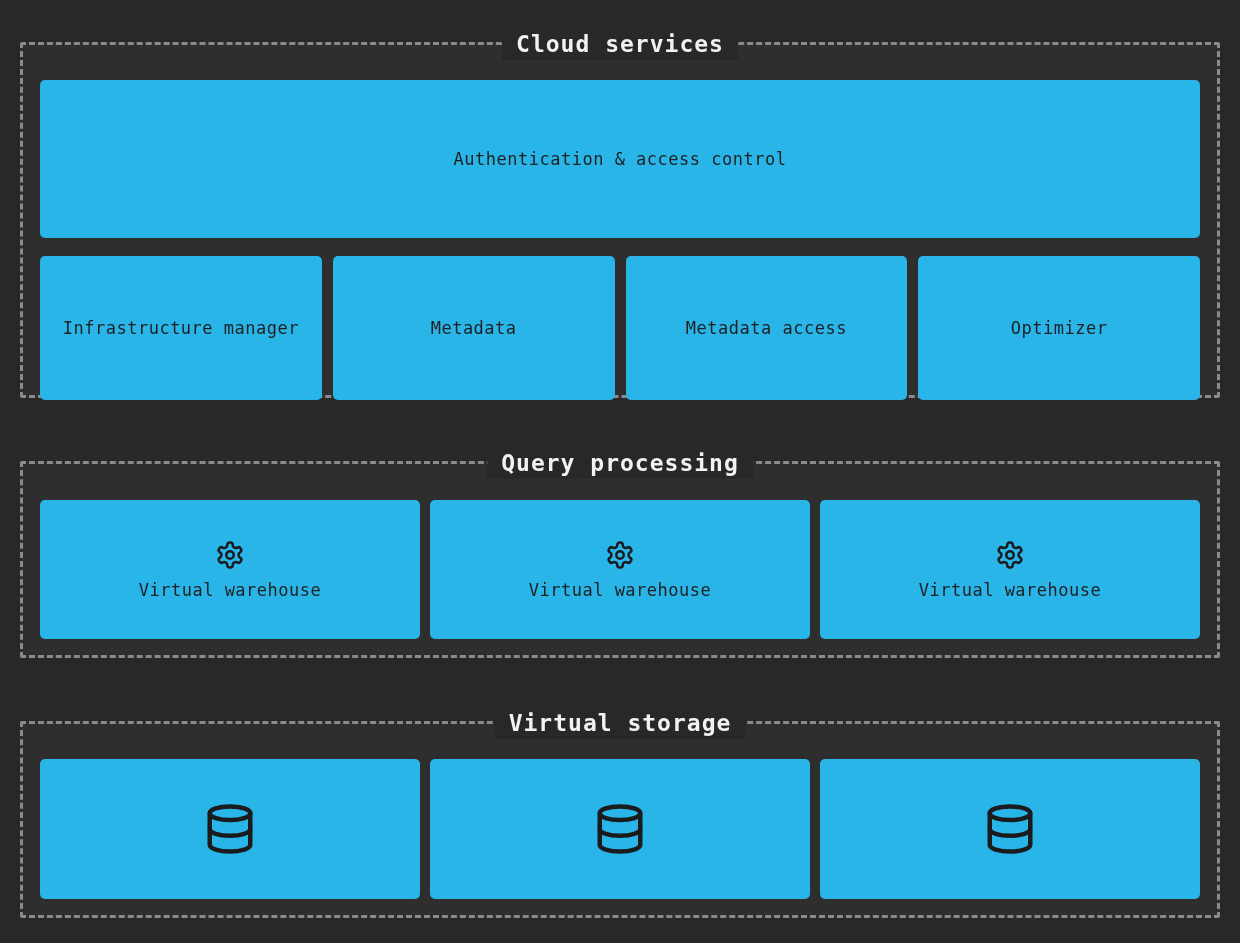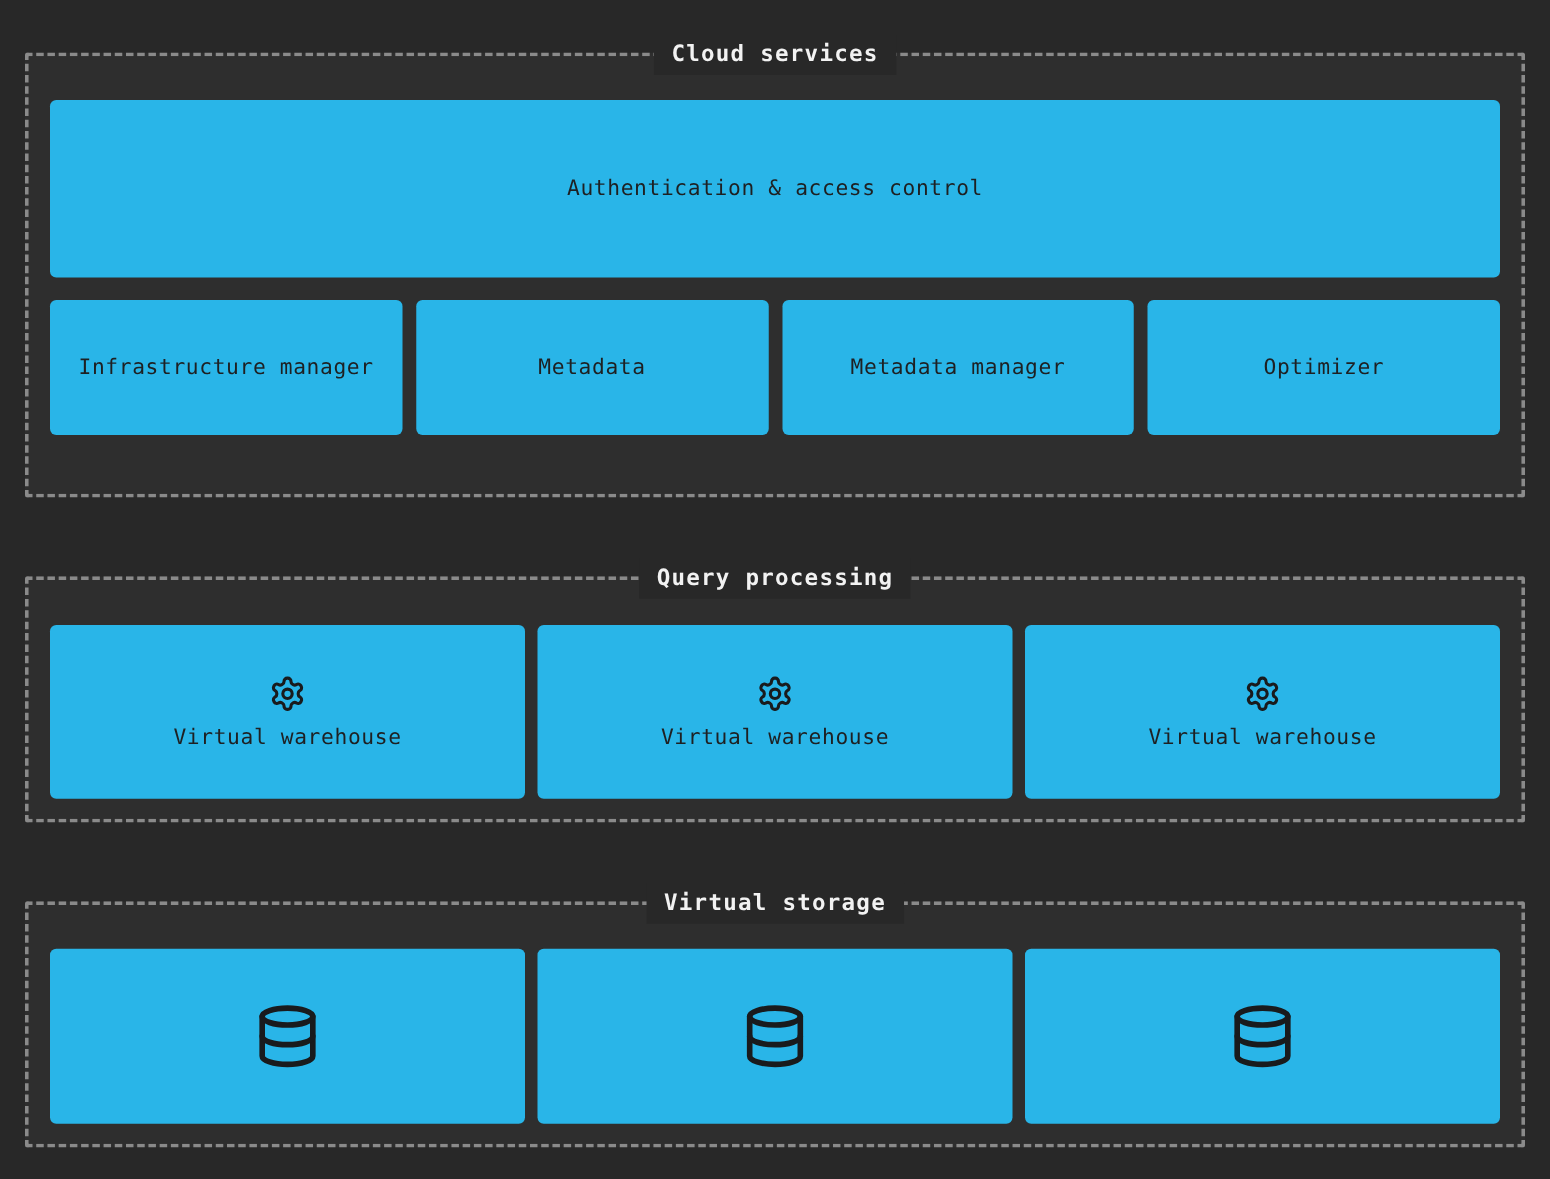--- a/index.html
+++ b/index.html
@@ -26,21 +26,21 @@
     border-radius:2px;
     background:var(--section-bg);
   }
   .section-title{
     position:absolute;
     top:-17px;
     left:50%;
     transform:translateX(-50%);
     background:var(--page-bg);
     color:var(--title-text);
-    font-size:18px;
+    font-size:23px;
     font-weight:bold;
     line-height:32px;
     padding:0 14px;
     white-space:nowrap;
     letter-spacing:1px;
   }
   .section-cloud{
     margin-top:42px;
     height:356px;
     padding:35px 17px 15px 17px;
@@ -60,27 +60,27 @@
     background:var(--box-bg);
     border-radius:5px;
     color:var(--box-text);
     display:flex;
     align-items:center;
     justify-content:center;
     font-size:17px;
     letter-spacing:0.5px;
   }
   .auth-box{
-    height:142px;
+    height:158px;
     margin-bottom:18px;
   }
   .row-4{
     display:flex;
     gap:11px;
-    height:108px;
+    height:144px;
   }
   .row-4 .node{flex:1;}
   .row-3{
     display:flex;
     gap:10px;
     height:100%;
   }
   .row-3 .node{flex:1;}
   .wh-node{
     flex-direction:column;
@@ -105,21 +105,21 @@
   </div>
 
   <div class="row-4">
     <div class="node">
       <span>Infrastructure manager</span>
     </div>
     <div class="node">
       <span>Metadata</span>
     </div>
     <div class="node">
-      <span>Metadata manager</span>
+      <span>Metadata access</span>
     </div>
     <div class="node">
       <span>Optimizer</span>
     </div>
   </div>
 </div>
 
 <div class="section section-query">
   <div class="section-title">Query processing</div>
 

